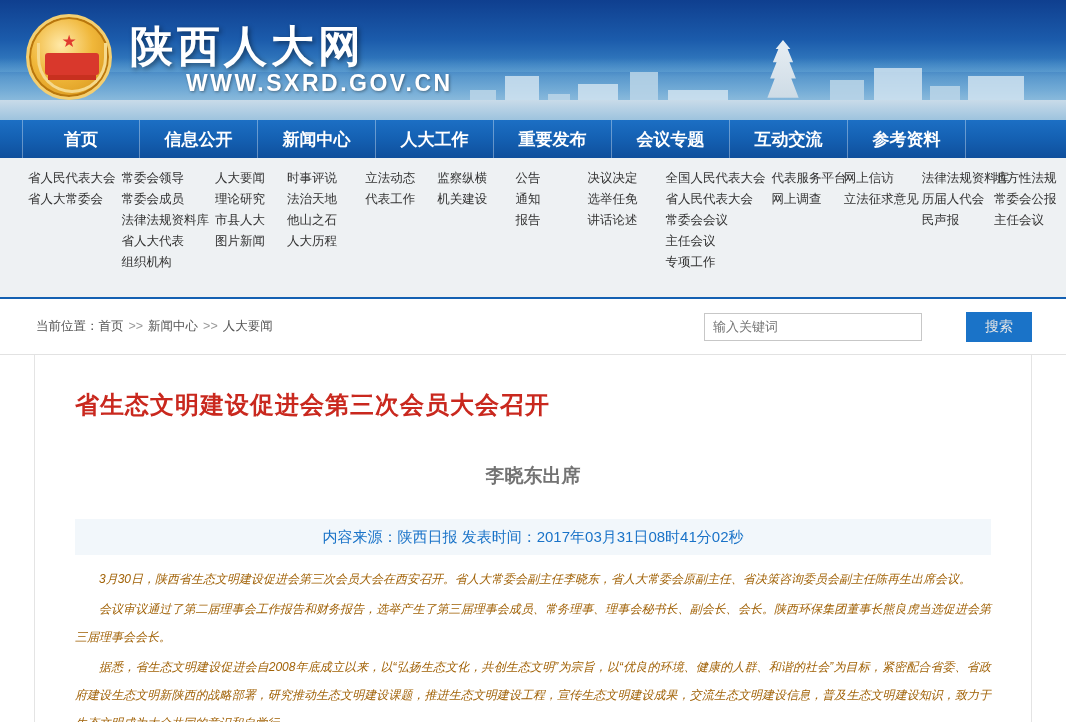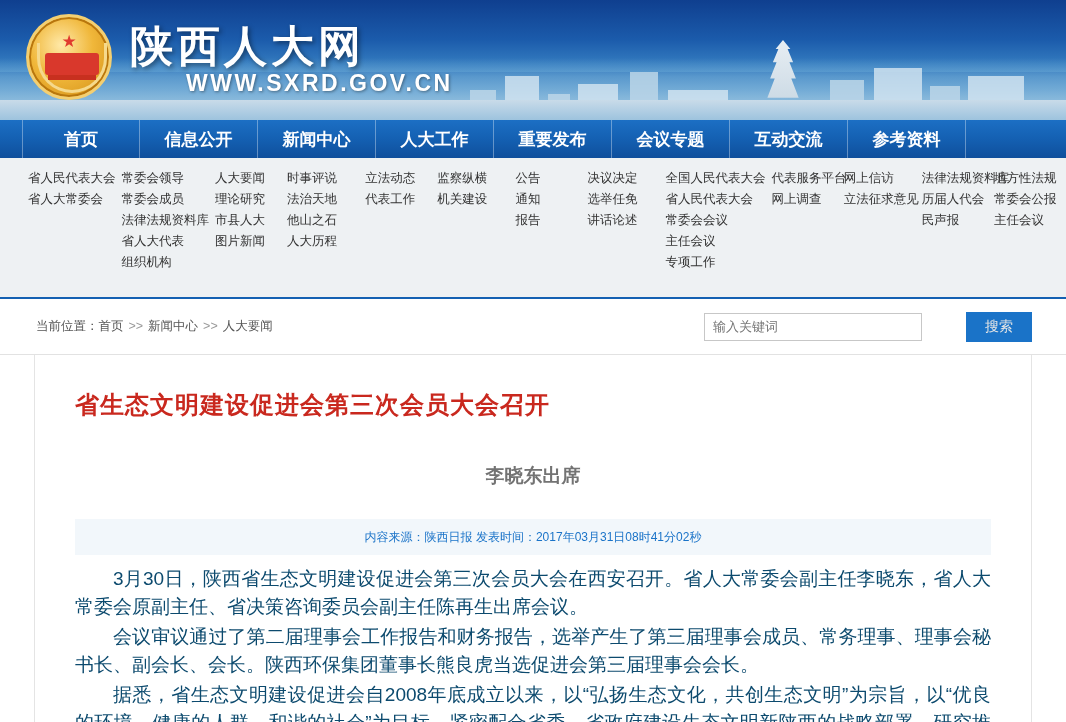--- a/index.html
+++ b/index.html
@@ -147,27 +147,27 @@
     letter-spacing: 1px;
   }
   .art-subtitle {
     text-align:center; color:#737373; font-size: 19px; font-weight:bold;
     margin-top: 42px;
   }
   .art-meta {
     margin-top: 30px;
     height: 36px; line-height: 36px;
     background:#f2f7fb;
-    text-align:center; font-size: 12px; color:#1a73c8;
+    text-align:center; font-size: 15px; color:#1a73c8;
   }
   .art-body { margin-top: 10px; }
   .art-body p {
     margin: 0 0 2px 0;
-    font-size: 19px; color:#0c4a6e; line-height: 28px;
-    text-indent: 2em; text-align: justify;
+    font-size: 12px; color:#a16207; line-height: 28px;
+    text-indent: 2em; text-align: justify; font-style: italic;
   }
 </style>
 </head>
 <body>
 
 <div class="page">
 
   <div class="banner">
     <div class="sky"></div>
     <div class="cityline"></div>

